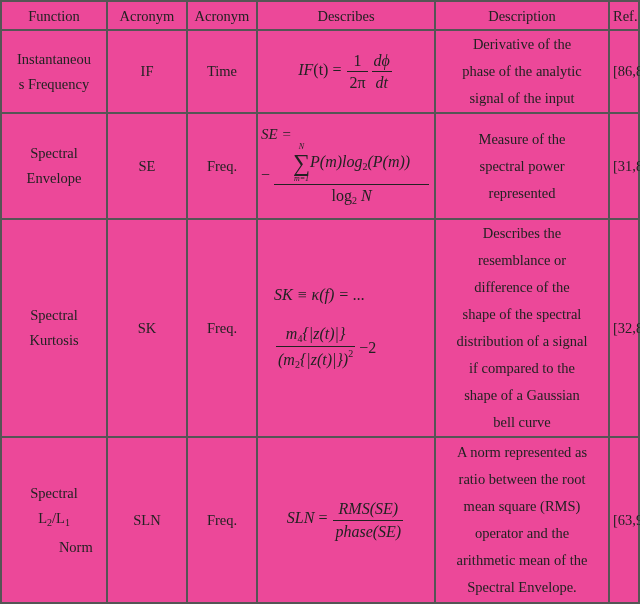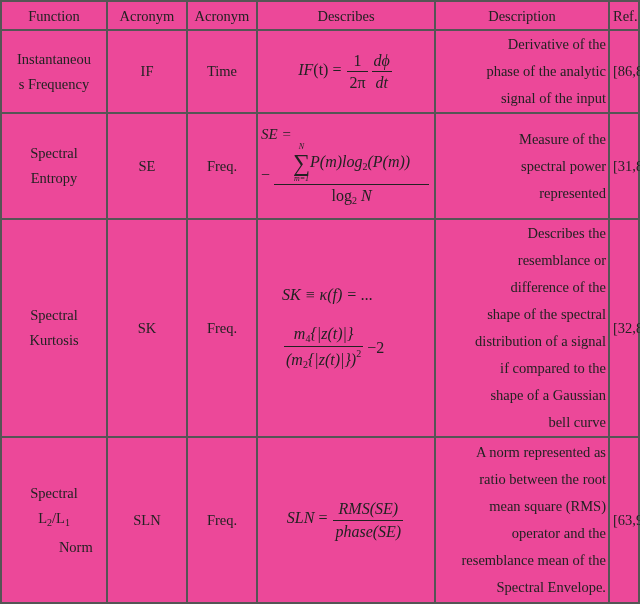--- a/index.html
+++ b/index.html
@@ -20,21 +20,21 @@
     vertical-align: middle;
     padding: 0 3px;
     line-height: 25px;
     font-weight: normal;
   }
   .tbl th { height: 27px; font-size: 14.5px; line-height: 20px; }
   .tbl tr.r1 td { height: 77px; }
   .tbl tr.r2 td { height: 104px; }
   .tbl tr.r3 td { height: 213px; }
   .tbl tr.r4 td { height: 164px; }
-  .tbl td.desc { line-height: 27px; padding: 0 2px; text-align: right; }
+  .tbl td.desc { line-height: 27px; padding: 0 2px; }
   .tbl td.ref { font-size: 14.5px; }
   .math { font-family: "Liberation Serif", "DejaVu Serif", serif; font-style: italic; font-size: 16px; line-height: 1.2; display: inline-block; }
   .up { font-style: normal; }
   .frac { display: inline-flex; flex-direction: column; vertical-align: middle; text-align: center; margin: 0 2px; }
   .frac > .num { border-bottom: 1px solid #222; padding: 0 2px 1px; }
   .frac > .den { padding: 1px 2px 0; }
   .sub { font-size: 10px; vertical-align: -3px; font-style: normal; }
   .sup { font-size: 10px; vertical-align: 8px; font-style: normal; }
   .sigma { display: inline-flex; flex-direction: column; align-items: center; vertical-align: middle; line-height: 1; font-style: normal; }
   .sigma .lim { font-size: 8px; font-style: italic; }
@@ -81,21 +81,21 @@
         <div>Derivative of the</div>
         <div>phase of the analytic</div>
         <div>signal of the input</div>
       </td>
       <td class="ref">[86,87]</td>
     </tr>
 
     <tr class="r2">
       <td>
         <div>Spectral</div>
-        <div>Entropy</div>
+        <div>Envelope</div>
       </td>
       <td>SE</td>
       <td>Freq.</td>
       <td style="text-align:left; ">
         <div class="math" style="display:block;">
           <div style="font-size:15px;">SE =</div>
           <div style="display:flex; align-items:center;">
             <span class="up" style="margin-right:2px;">−</span>
             <span class="frac" style="flex:1;">
               <span class="num" style="white-space:nowrap;">
@@ -121,21 +121,21 @@
       <td class="ref">[31,88]</td>
     </tr>
 
     <tr class="r3">
       <td>
         <div>Spectral</div>
         <div>Kurtosis</div>
       </td>
       <td>SK</td>
       <td>Freq.</td>
-      <td style="text-align:left; padding-left:24px;">
+      <td style="text-align:left; padding-left:16px;">
         <div class="math" style="display:block;">
           <div style="margin-bottom:4px;">SK ≡ κ(f) = ...</div>
           <div style="display:flex; align-items:center;margin-top:20px;">
             <span class="frac">
               <span class="num" style="white-space:nowrap;">
                 <span>m</span><span class="sub">4</span><span>{|z(t)|}</span>
               </span>
               <span class="den" style="white-space:nowrap;">
                 <span>(m</span><span class="sub">2</span><span>{|z(t)|})</span><span class="sup">2</span>
               </span>
@@ -174,19 +174,19 @@
             <span class="num">RMS(SE)</span>
             <span class="den">phase(SE)</span>
           </span>
         </span>
       </td>
       <td class="desc">
         <div>A norm represented as</div>
         <div>ratio between the root</div>
         <div>mean square (RMS)</div>
         <div>operator and the</div>
-        <div>resemblance mean of the</div>
+        <div>arithmetic mean of the</div>
         <div>Spectral Envelope.</div>
       </td>
       <td class="ref">[63,90]</td>
     </tr>
   </tbody>
 </table>
 
 </body></html>

